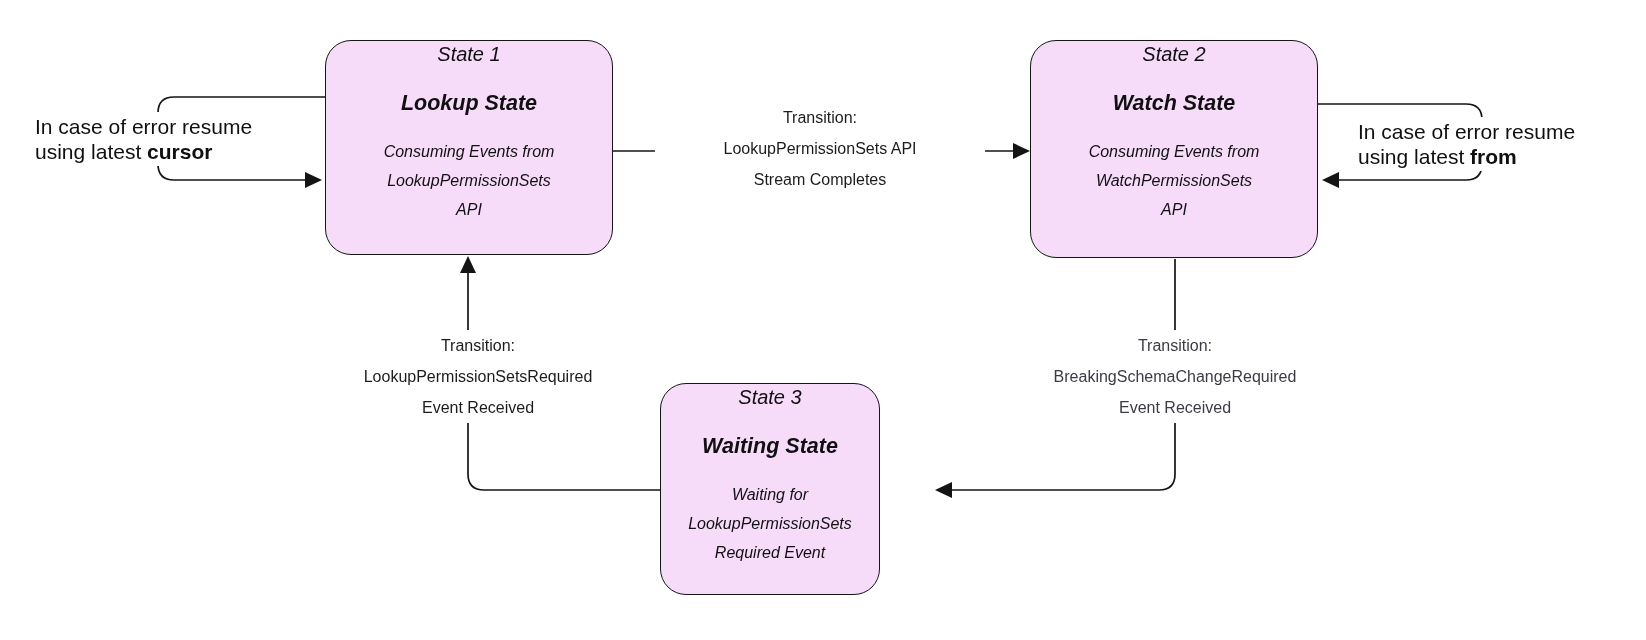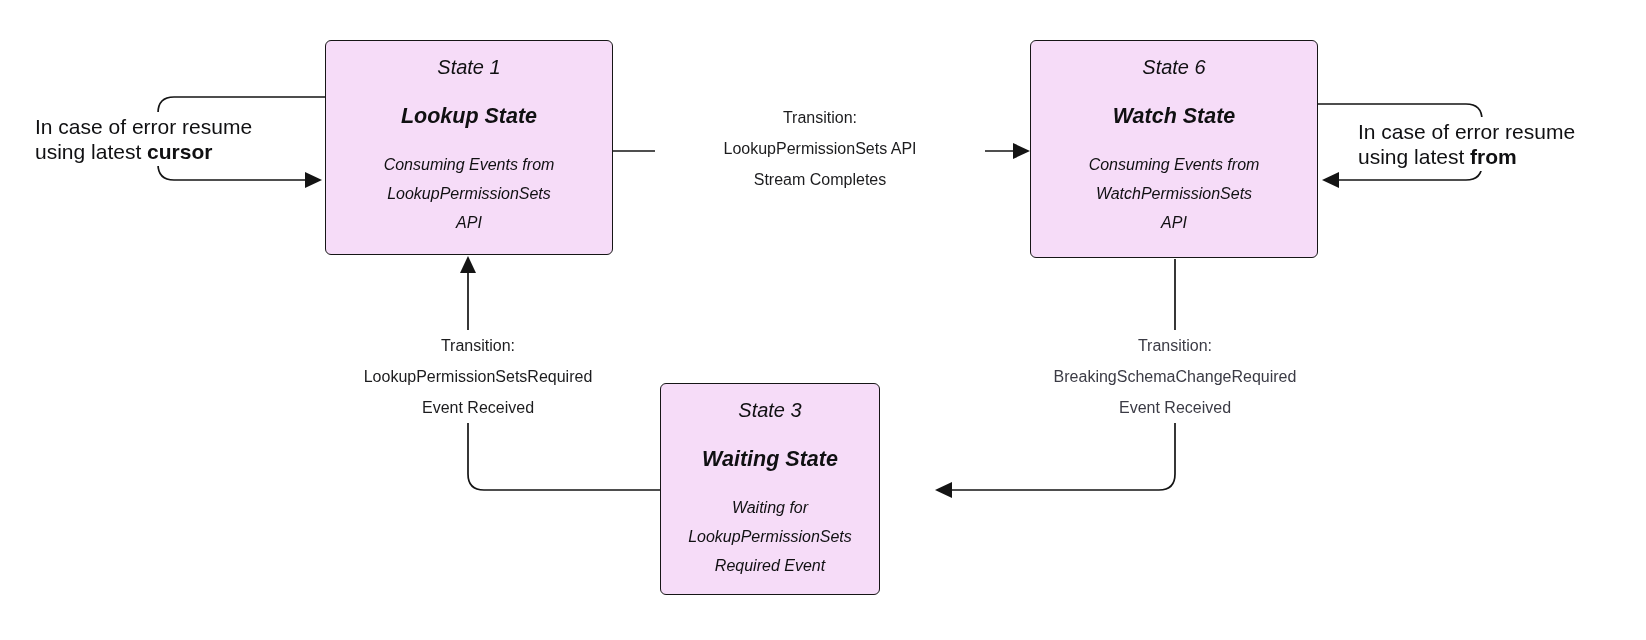--- a/index.html
+++ b/index.html
@@ -13,23 +13,23 @@
   }
   *{margin:0;padding:0;box-sizing:border-box;}
   html,body{width:1646px;height:640px;background:var(--bg);overflow:hidden;
     font-family:"Liberation Sans",sans-serif;}
   .canvas{position:relative;width:1646px;height:640px;background:var(--bg);}
   .arrow-layer{position:absolute;left:0;top:0;z-index:0;}
   .arrow-layer .ln{fill:none;stroke:var(--line);stroke-width:1.7px;}
   .arrow-layer .hd{fill:var(--line);stroke:none;}
 
   .state{position:absolute;z-index:2;background:var(--state-fill);
-    border:1.6px solid var(--state-border);border-radius:6px;
+    border:1.6px solid var(--state-border);border-radius:26px;
     display:flex;flex-direction:column;align-items:center;
-    padding-top:13px;color:var(--state-text);text-align:center;}
+    color:var(--state-text);text-align:center;}
   .s-label{font-size:20px;font-style:italic;line-height:26px;}
   .s-title{font-size:21.5px;font-style:italic;font-weight:bold;line-height:28px;margin-top:22px;text-align:center;}
   .s-body{font-size:16px;font-style:italic;line-height:29px;margin-top:20px;white-space:pre-line;}
 
   .t-label{position:absolute;z-index:3;background:var(--bg);
     font-size:16px;line-height:31px;text-align:center;color:var(--label-text);
     white-space:pre-line;}
   .t-label.t2{color:var(--t2-label-text);}
 
   .note{position:absolute;z-index:3;background:var(--bg);
@@ -72,21 +72,21 @@
 
   <div class="state" style="left:325px;top:40px;width:288px;height:215px;">
     <div class="s-label">State 1</div>
     <div class="s-title">Lookup State</div>
     <div class="s-body">Consuming Events from
 LookupPermissionSets
 API</div>
   </div>
 
   <div class="state" style="left:1030px;top:40px;width:288px;height:218px;">
-    <div class="s-label">State 6</div>
+    <div class="s-label">State 2</div>
     <div class="s-title">Watch State</div>
     <div class="s-body">Consuming Events from
 WatchPermissionSets
 API</div>
   </div>
 
   <div class="state" style="left:660px;top:383px;width:220px;height:212px;">
     <div class="s-label">State 3</div>
     <div class="s-title">Waiting State</div>
     <div class="s-body">Waiting for

